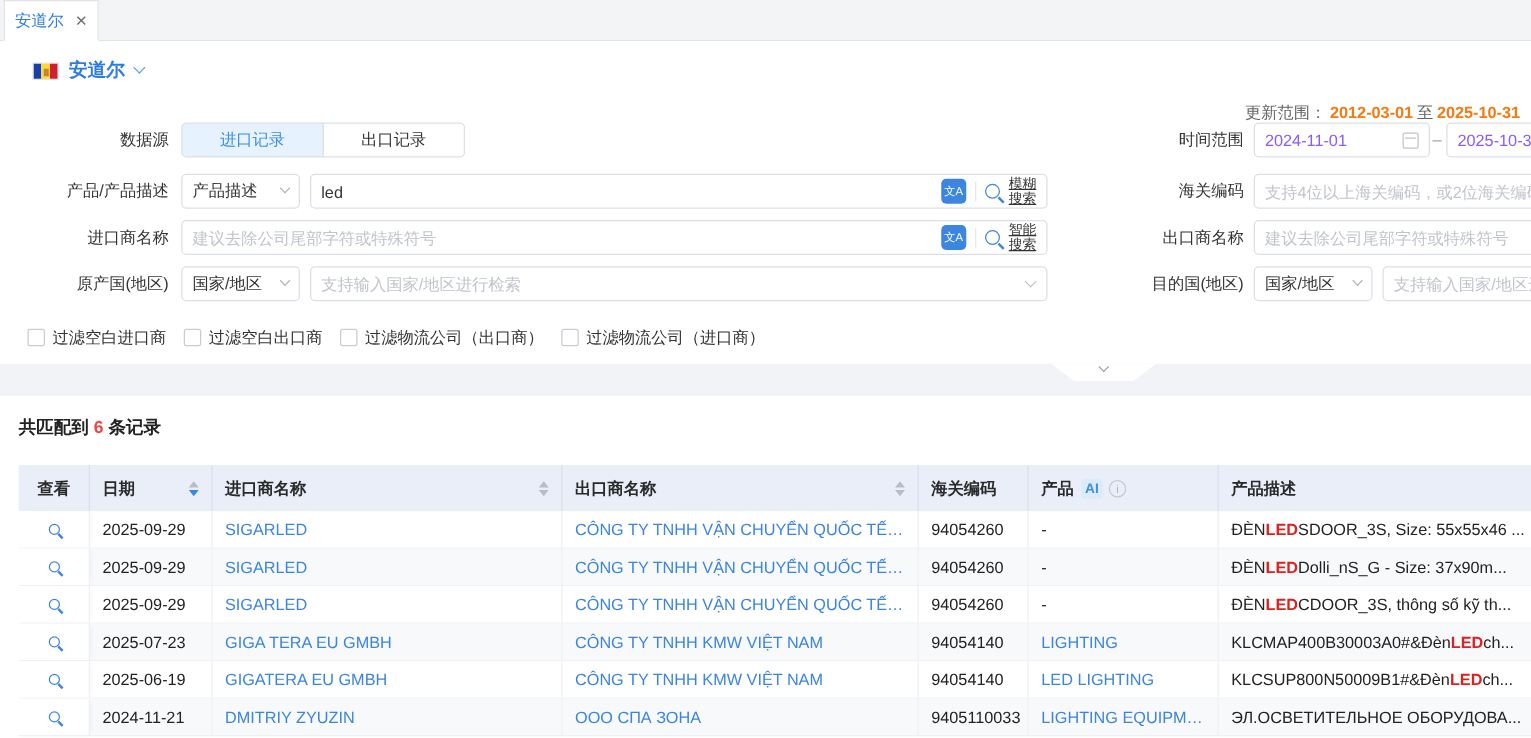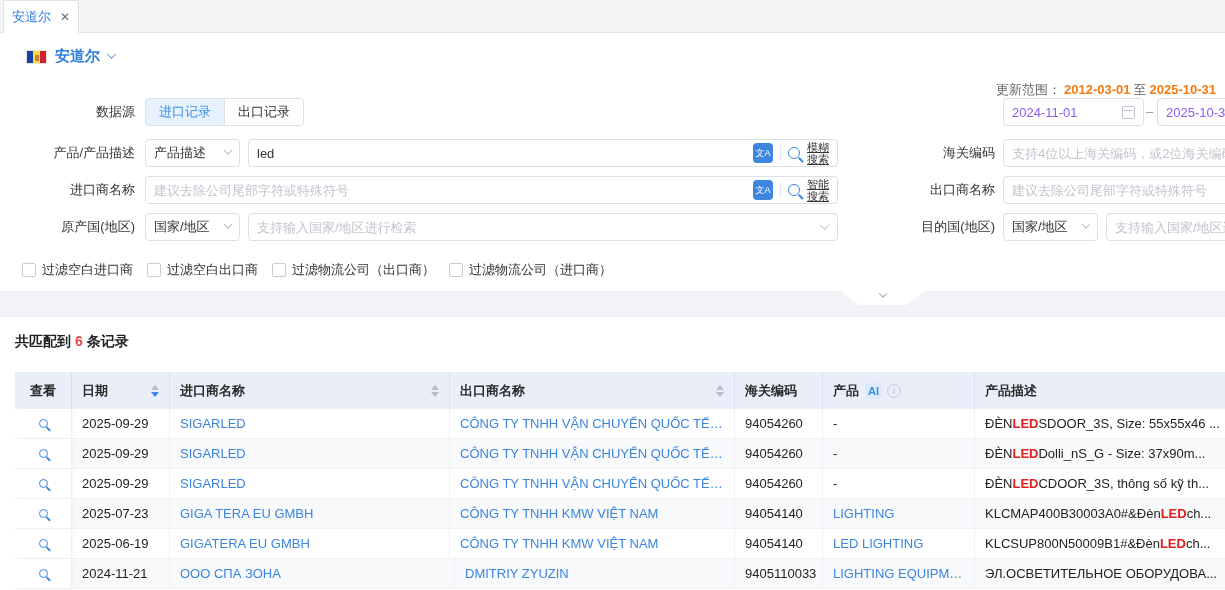--- a/index.html
+++ b/index.html
@@ -32,21 +32,21 @@
   .update-line { position:absolute; top:48px; right:6px; white-space:nowrap; }
   .update-line .gray { color:#666; }
   .update-line .orange { color:#f57a11; font-weight:bold; margin:0 3px; }
 
   .frow { position:absolute; left:0; width:1225px; height:28px; }
   .flabel { position:absolute; line-height:28px; color:#333; white-space:nowrap; }
   .flabel.l { left:0; width:135px; text-align:right; }
   .flabel.r { left:860px; width:135px; text-align:right; }
 
   .seg-group { position:absolute; top:0; display:flex; }
-  .seg { height:28px; padding:0 13px; border:1px solid #dcdfe6; background:#fff; display:flex;
+  .seg { height:28px; padding:0 30px; border:1px solid #dcdfe6; background:#fff; display:flex;
     align-items:center; cursor:pointer; color:#333; }
   .seg:first-child { border-radius:4px 0 0 4px; }
   .seg:last-child { border-radius:0 4px 4px 0; margin-left:-1px; }
   .seg.active { background:#e6f2fe; color:#3d8fe0; z-index:1; }
 
   .selbox { position:absolute; top:0; height:28px; border:1px solid #dcdfe6; border-radius:4px; background:#fff;
     display:flex; align-items:center; justify-content:space-between; padding:0 8px; cursor:pointer; }
   .selbox .chev { color:#b0b4bb; width:6px; height:6px; margin-top:-3px; }
 
   .inputwrap { position:absolute; top:0; height:28px; }
@@ -149,20 +149,21 @@
     <div class="update-line">
       <span class="gray">更新范围：</span><span class="orange">2012-03-01</span><span class="gray">至</span><span class="orange">2025-10-31</span>
     </div>
 
     <div class="frow" style="top:65px">
       <span class="flabel l">数据源</span>
       <div class="seg-group" style="left:145px">
         <div class="seg active">进口记录</div>
         <div class="seg">出口记录</div>
       </div>
+      <span class="flabel r">时间范围</span>
       <div class="datebox" style="left:1003px;width:141px">
         <span>2024-11-01</span>
         <span class="cal"></span>
       </div>
       <span class="dash" style="left:1146px">–</span>
       <div class="datebox" style="left:1157px;width:140px">
         <span>2025-10-31</span>
       </div>
     </div>
 
@@ -391,25 +392,25 @@
               <span>KLCSUP800N50009B1#&amp;Đèn </span>
               <span class="hl">LED</span>
               <span> ch...</span>
             </div>
           </div>
           <div class="tr even">
             <div class="td c0 view">
               <span class="mag"></span>
             </div>
             <div class="td c1">2024-11-21</div>
+            <div class="td c2">
+              <span class="link">DMITRIY ZYUZIN</span>
+            </div>
             <div class="td c3">
               <span class="link">ООО СПА ЗОНА</span>
-            </div>
-            <div class="td c2">
-              <span class="link">DMITRIY ZYUZIN</span>
             </div>
             <div class="td c4">9405110033</div>
             <div class="td c5">
               <span class="link">LIGHTING EQUIPMENT</span>
             </div>
             <div class="td c6">
               <span>ЭЛ.ОСВЕТИТЕЛЬНОЕ ОБОРУДОВА...</span>
             </div>
           </div>
         </div>

